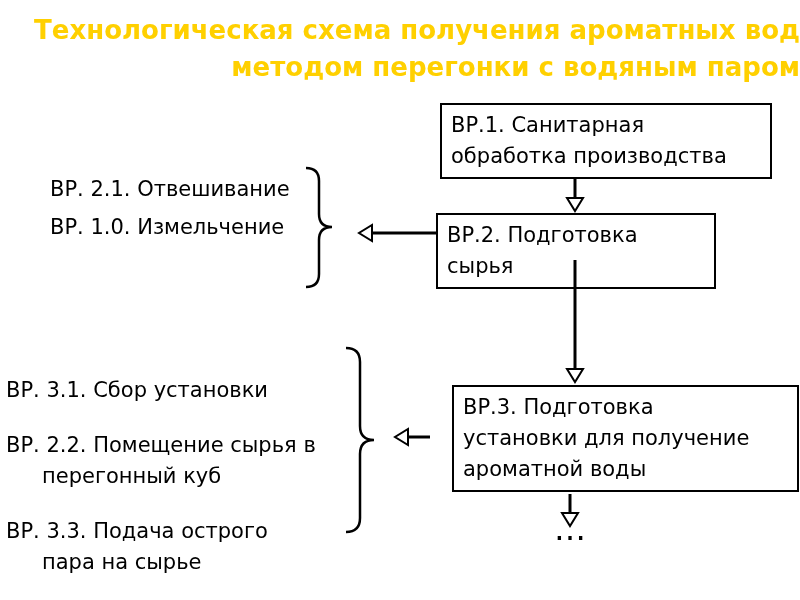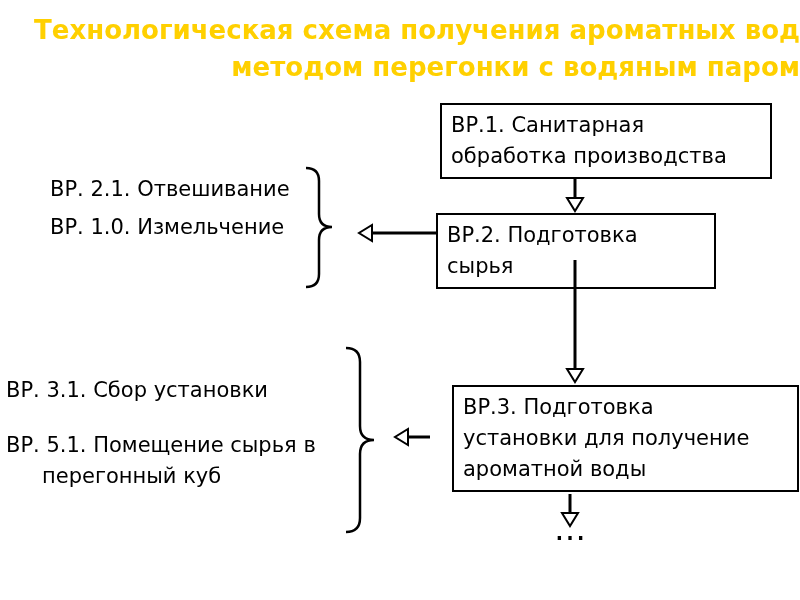--- a/index.html
+++ b/index.html
@@ -79,22 +79,24 @@
   <h1 class="title">Технологическая схема получения ароматных вод
 методом перегонки с водяным паром</h1>
 
   <div class="list list1">
     <div class="list-item">ВР. 2.1. Отвешивание</div>
     <div class="list-item">ВР. 1.0. Измельчение</div>
   </div>
 
   <div class="list list2">
     <div class="list-item">ВР. 3.1. Сбор установки</div>
-    <div class="list-item">ВР. 5.1. Помещение сырья в
+    <div class="list-item">ВР. 2.2. Помещение сырья в
 перегонный куб</div>
+    <div class="list-item">ВР. 3.3. Подача острого
+пара на сырье</div>
   </div>
 
   <div class="box box1">ВР.1. Санитарная
 обработка производства</div>
   <div class="box box2">ВР.2. Подготовка сырья</div>
   <div class="box box3">ВР.3. Подготовка
 установки для получение
 ароматной воды</div>
 
   <div class="continuation">…</div>

